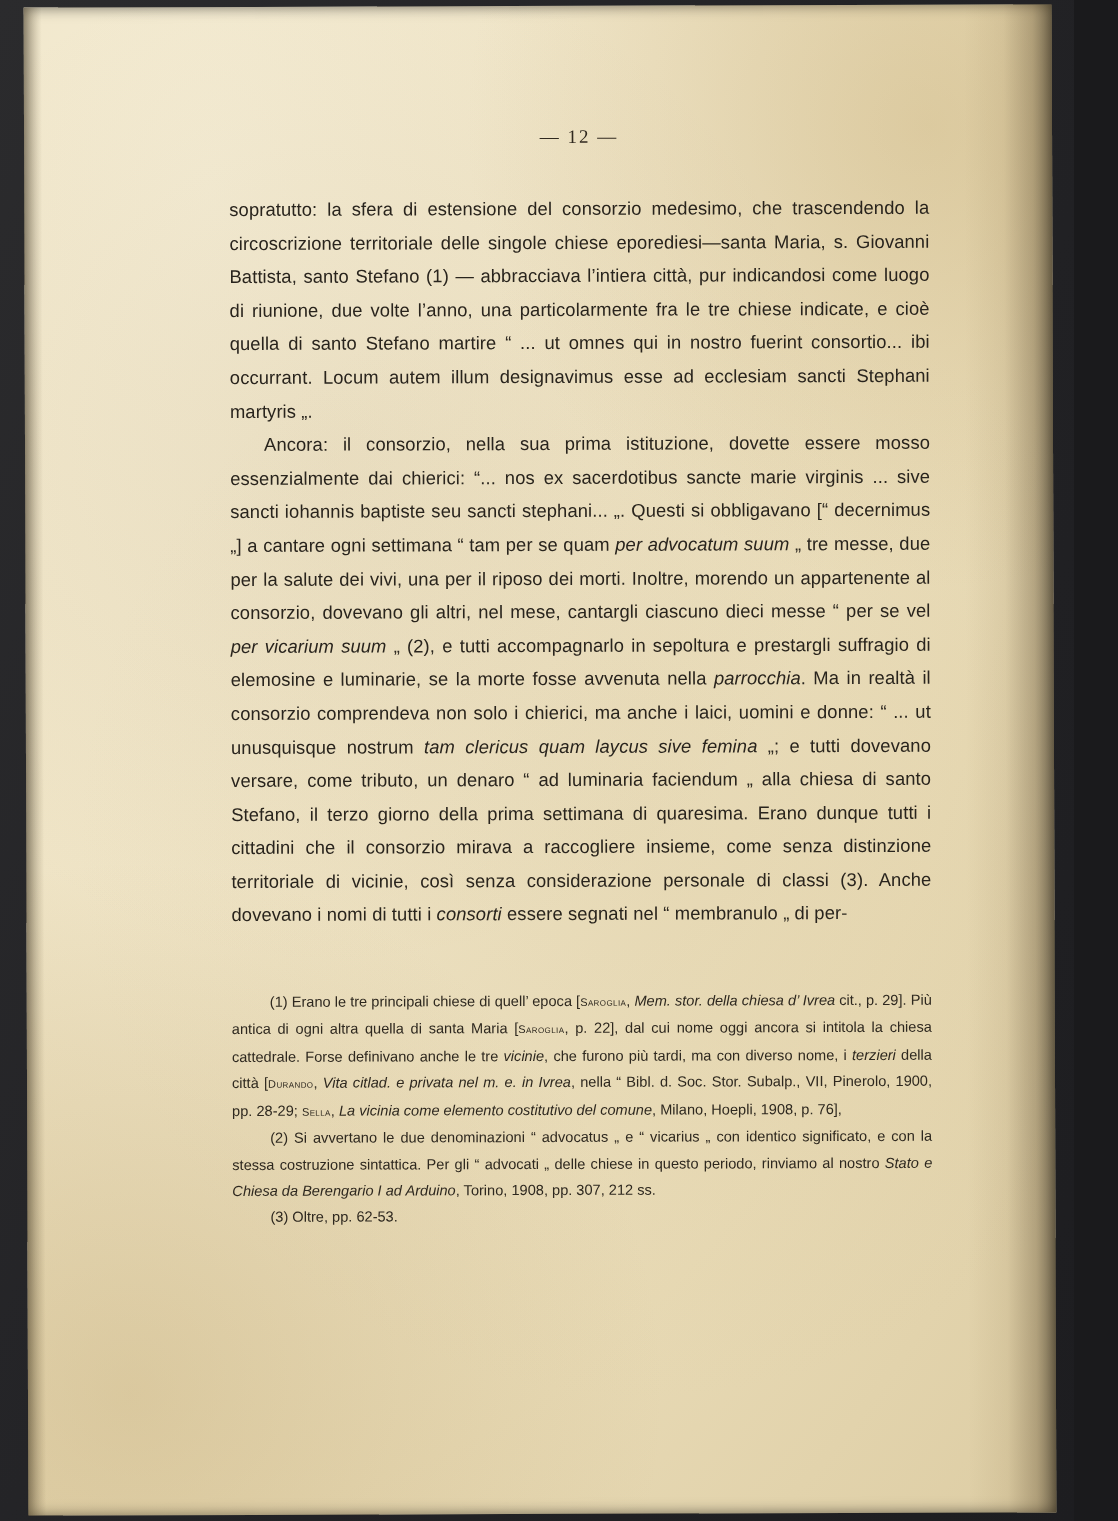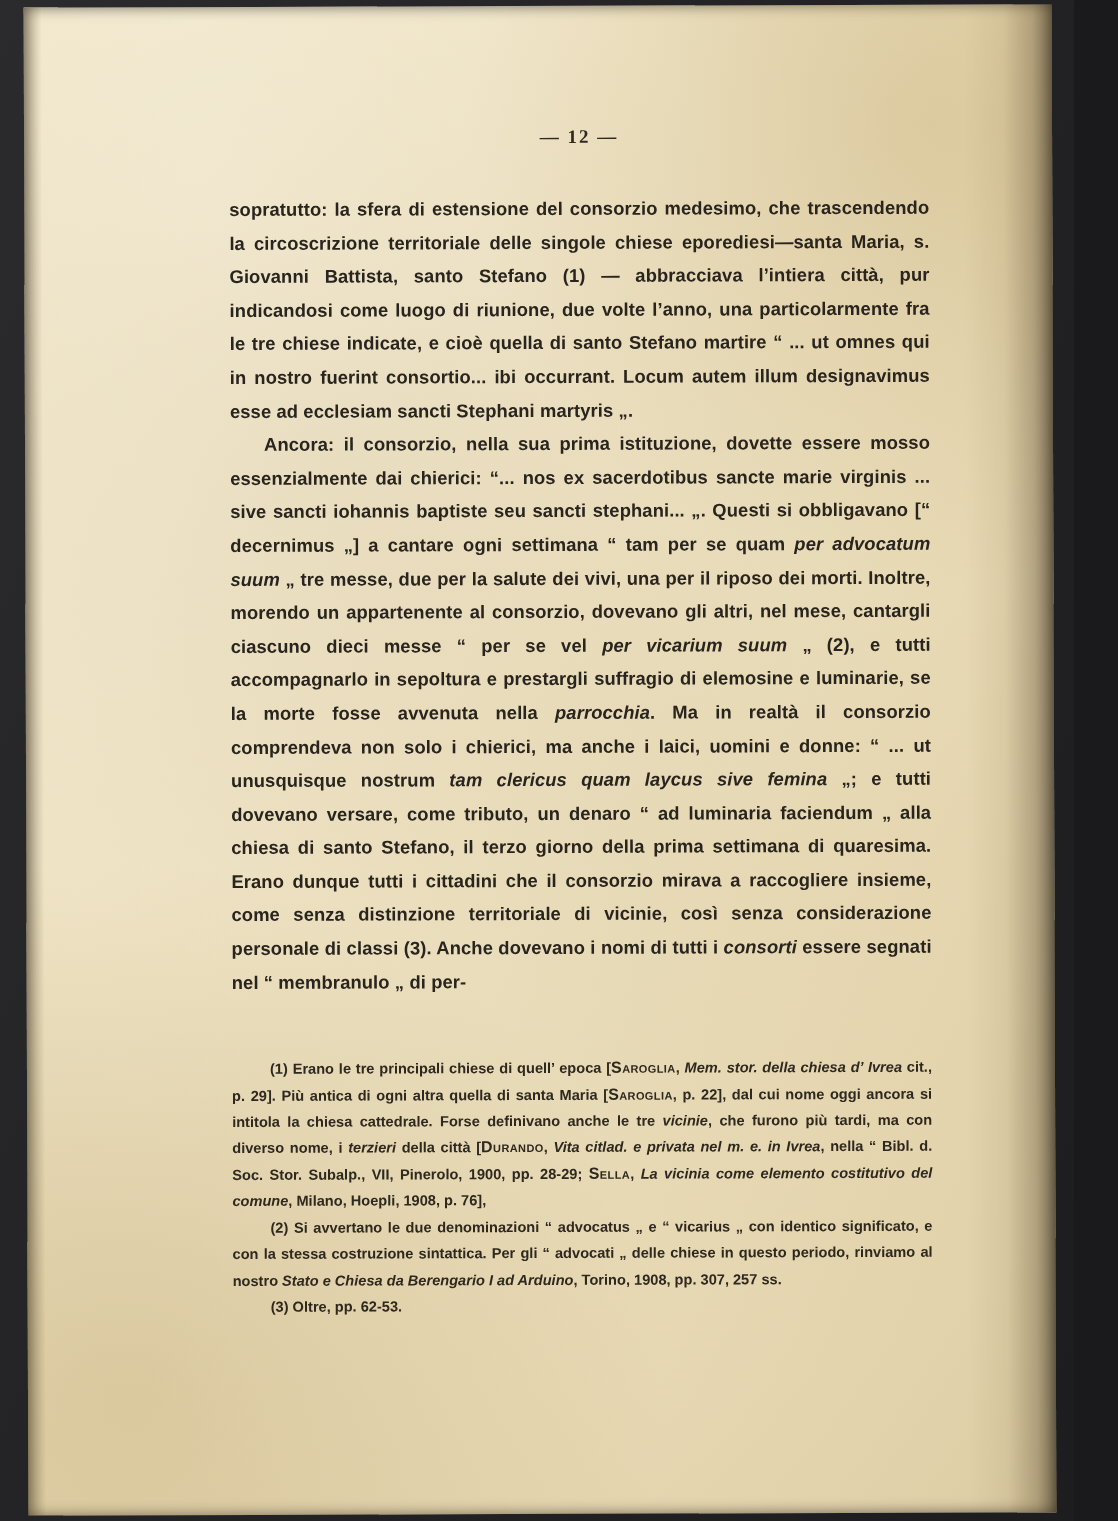--- a/index.html
+++ b/index.html
@@ -15,21 +15,20 @@
   }
 
   
   .scan {
     position: relative;
     width: 1074px;
     height: 1521px;
     background:
       linear-gradient(115deg, #2b2b2d 0%, #242427 40%, #1d1d20 100%);
     overflow: hidden;
-    font-weight: bold;
   }
 
   
   .sheet {
     position: absolute;
     left: 26px;
     top: 6px;
     width: 1028px;
     height: 1508px;
     background:
@@ -117,21 +116,21 @@
     margin-top: 30px;
     font-family: "Liberation Sans", sans-serif;
     font-size: 14.6px;
     line-height: 26.4px;
     text-align: justify;
     color: #2e281f;
   }
   .notes p { margin: 0; text-indent: 38px; }
   .sc {
     font-variant: small-caps;
-    font-size: 16px;
+    font-size: 11px;
     letter-spacing: .4px;
   }
 </style>
 </head>
 <body>
 
 <div class="scan">
   <div class="sheet">
     <div class="edge-dark-left"></div>
     <div class="gutter"></div>
@@ -141,18 +140,18 @@
 
       <div class="body-text">
           <p><span>sopratutto: la sfera di estensione del consorzio medesimo, che trascendendo la circoscrizione territoriale delle singole chiese eporediesi—santa Maria, s. Giovanni Battista, santo Stefano (1) — abbracciava l’intiera città, pur indicandosi come luogo di riunione, due volte l’anno, una particolarmente fra le tre chiese indicate, e cioè quella di santo Stefano martire “ ... ut omnes qui in nostro fuerint consortio... ibi occurrant. Locum autem illum designavimus esse ad ecclesiam sancti Stephani martyris „.</span></p>
           <p class="indent"><span>Ancora: il consorzio, nella sua prima istituzione, dovette essere mosso essenzialmente dai chierici: “... nos ex sacerdotibus sancte marie virginis ... sive sancti iohannis baptiste seu sancti stephani... „. Questi si obbligavano [“ decernimus „] a cantare ogni settimana “ tam per se quam </span><span class="it">per advocatum suum</span><span> „ tre messe, due per la salute dei vivi, una per il riposo dei morti. Inoltre, morendo un appartenente al consorzio, dovevano gli altri, nel mese, cantargli ciascuno dieci messe “ per se vel </span><span class="it">per vicarium suum</span><span> „ (2), e tutti accompagnarlo in sepoltura e prestargli suffragio di elemosine e luminarie, se la morte fosse avvenuta nella </span><span class="it">parrocchia</span><span>. Ma in realtà il consorzio comprendeva non solo i chierici, ma anche i laici, uomini e donne: “ ... ut unusquisque nostrum </span><span class="it">tam clericus quam laycus sive femina</span><span> „; e tutti dovevano versare, come tributo, un denaro “ ad luminaria faciendum „ alla chiesa di santo Stefano, il terzo giorno della prima settimana di quaresima. Erano dunque tutti i cittadini che il consorzio mirava a raccogliere insieme, come senza distinzione territoriale di vicinie, così senza considerazione personale di classi (3). Anche dovevano i nomi di tutti i </span><span class="it">consorti</span><span> essere segnati nel “ membranulo „ di per-</span></p>
         </div>
 
       <div class="rule"></div>
 
       <div class="notes">
           <p><span>(1) Erano le tre principali chiese di quell’ epoca [</span><span class="sc">Saroglia</span><span>, </span><span class="it">Mem. stor. della chiesa d’ Ivrea</span><span> cit., p. 29]. Più antica di ogni altra quella di santa Maria [</span><span class="sc">Saroglia</span><span>, p. 22], dal cui nome oggi ancora si intitola la chiesa cattedrale. Forse definivano anche le tre </span><span class="it">vicinie</span><span>, che furono più tardi, ma con diverso nome, i </span><span class="it">terzieri</span><span> della città [</span><span class="sc">Durando</span><span>, </span><span class="it">Vita citlad. e privata nel m. e. in Ivrea</span><span>, nella “ Bibl. d. Soc. Stor. Subalp., VII, Pinerolo, 1900, pp. 28-29; </span><span class="sc">Sella</span><span>, </span><span class="it">La vicinia come elemento costitutivo del comune</span><span>, Milano, Hoepli, 1908, p. 76],</span></p>
-          <p><span>(2) Si avvertano le due denominazioni “ advocatus „ e “ vicarius „ con identico significato, e con la stessa costruzione sintattica. Per gli “ advocati „ delle chiese in questo periodo, rinviamo al nostro </span><span class="it">Stato e Chiesa da Berengario I ad Arduino</span><span>, Torino, 1908, pp. 307, 257 ss.</span></p>
+          <p><span>(2) Si avvertano le due denominazioni “ advocatus „ e “ vicarius „ con identico significato, e con la stessa costruzione sintattica. Per gli “ advocati „ delle chiese in questo periodo, rinviamo al nostro </span><span class="it">Stato e Chiesa da Berengario I ad Arduino</span><span>, Torino, 1908, pp. 307, 212 ss.</span></p>
           <p><span>(3) Oltre, pp. 62-53.</span></p>
         </div>
     </div>
   </div>
 </div>
 
 </body></html>

